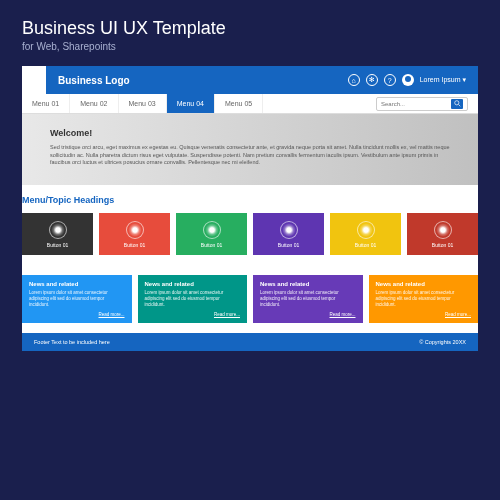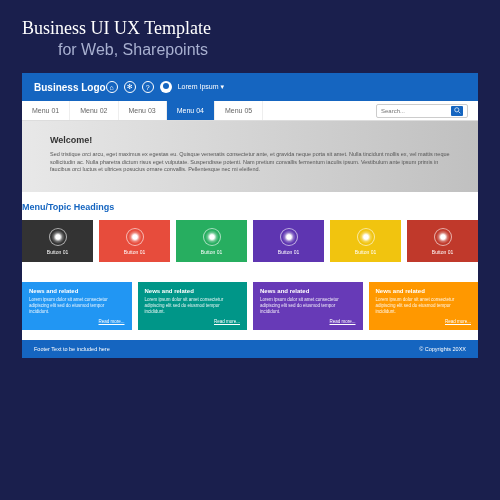--- a/index.html
+++ b/index.html
@@ -1,21 +1,21 @@
 <!DOCTYPE html>
 <html><head>
 <meta charset="utf-8">
 <style>
   * { margin: 0; padding: 0; box-sizing: border-box; }
   body { background: #1a1f4d; font-family: Arial, sans-serif; width: 500px; height: 500px; overflow: hidden; }
   .outer { padding: 18px 22px; }
-  .title { color: #fff; font-size: 18px; font-weight: 500; margin-bottom: 2px; font-family: Liberation Serif, serif; }
-  .subtitle { color: #a8b0d0; font-size: 16px; margin-bottom: 14px; margin-left: 36px; }
+  .title { color: #fff; font-size: 18px; font-weight: 500; margin-bottom: 2px; }
+  .subtitle { color: #a8b0d0; font-size: 10px; margin-bottom: 14px; }
   .template { background: #fff; width: 100%; }
-  .topbar { background: #1565c0; display: flex; align-items: center; padding: 8px 12px; }
+  .topbar { background: #1565c0; display: flex; align-items: center; justify-content: space-between; padding: 8px 12px; margin-left: 24px; }
   .logo { color: #fff; font-weight: bold; font-size: 10px; }
   .topbar-right { display: flex; align-items: center; gap: 6px; }
   .icon-circle { width: 12px; height: 12px; border: 1px solid #fff; border-radius: 50%; display: flex; align-items: center; justify-content: center; color: #fff; font-size: 7px; }
   .user-icon { width: 12px; height: 12px; background: #fff; border-radius: 50%; position: relative; }
   .user-icon::after { content: ''; position: absolute; width: 6px; height: 6px; background: #1565c0; border-radius: 50%; top: 2px; left: 3px; }
   .user-label { color: #fff; font-size: 7px; }
   .navbar { background: #fff; display: flex; align-items: center; justify-content: space-between; border-bottom: 1px solid #ddd; }
   .menu { display: flex; }
   .menu-item { padding: 6px 10px; font-size: 7px; color: #666; border-right: 1px solid #eee; cursor: pointer; }
   .menu-item.active { background: #1565c0; color: #fff; }

